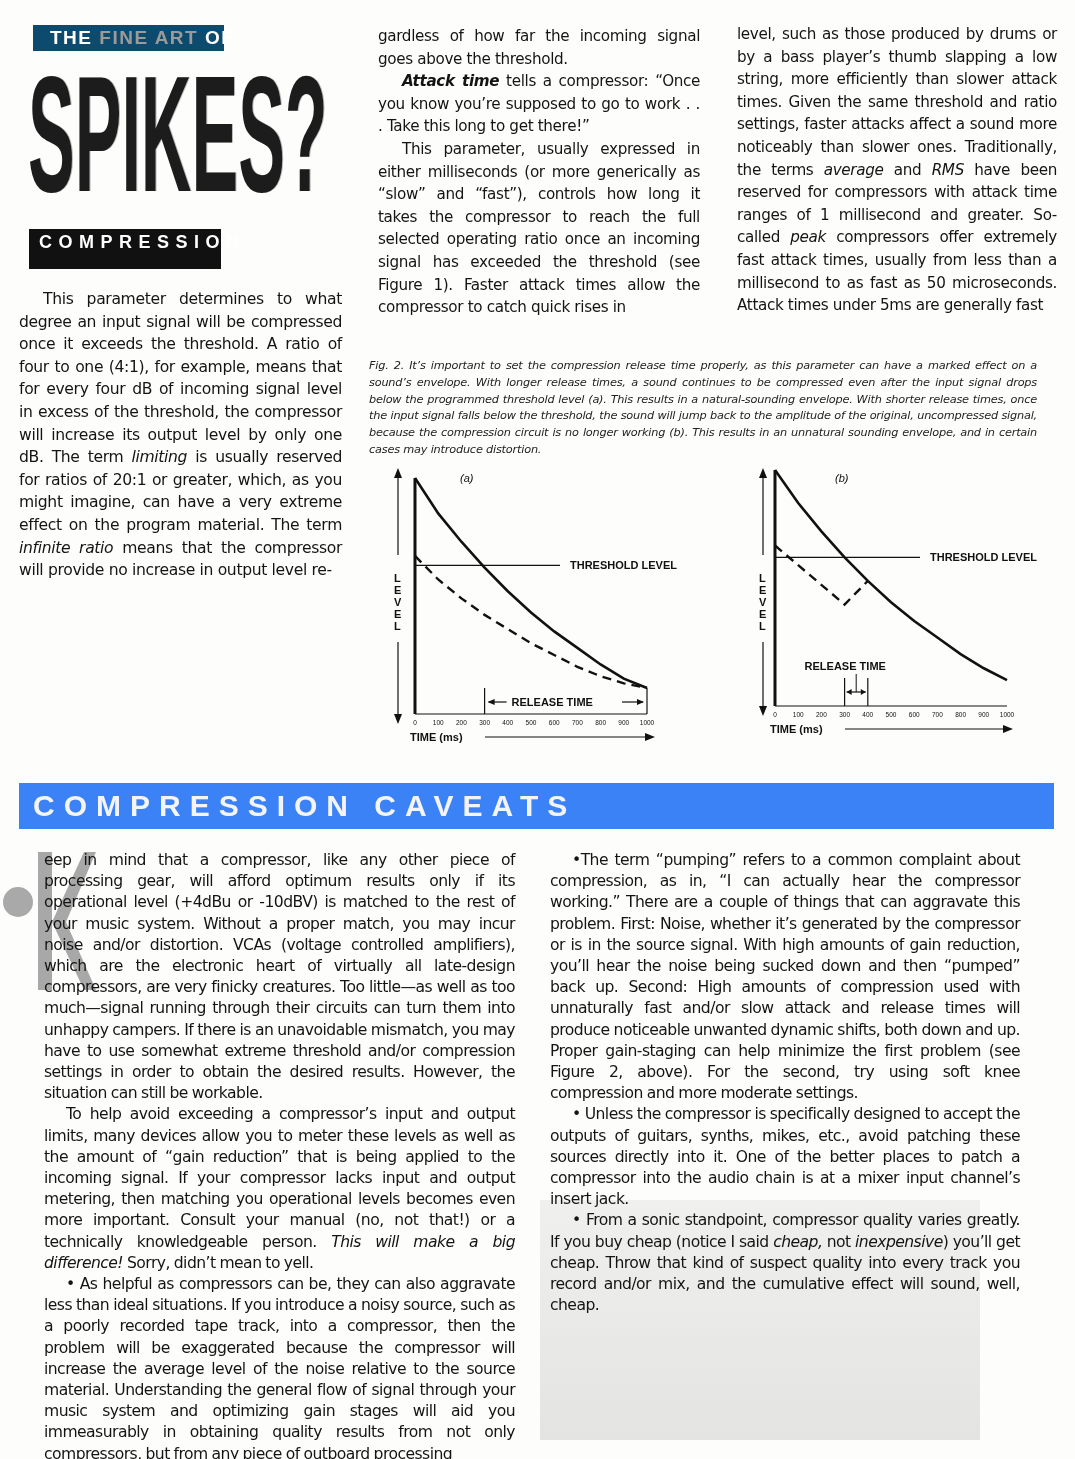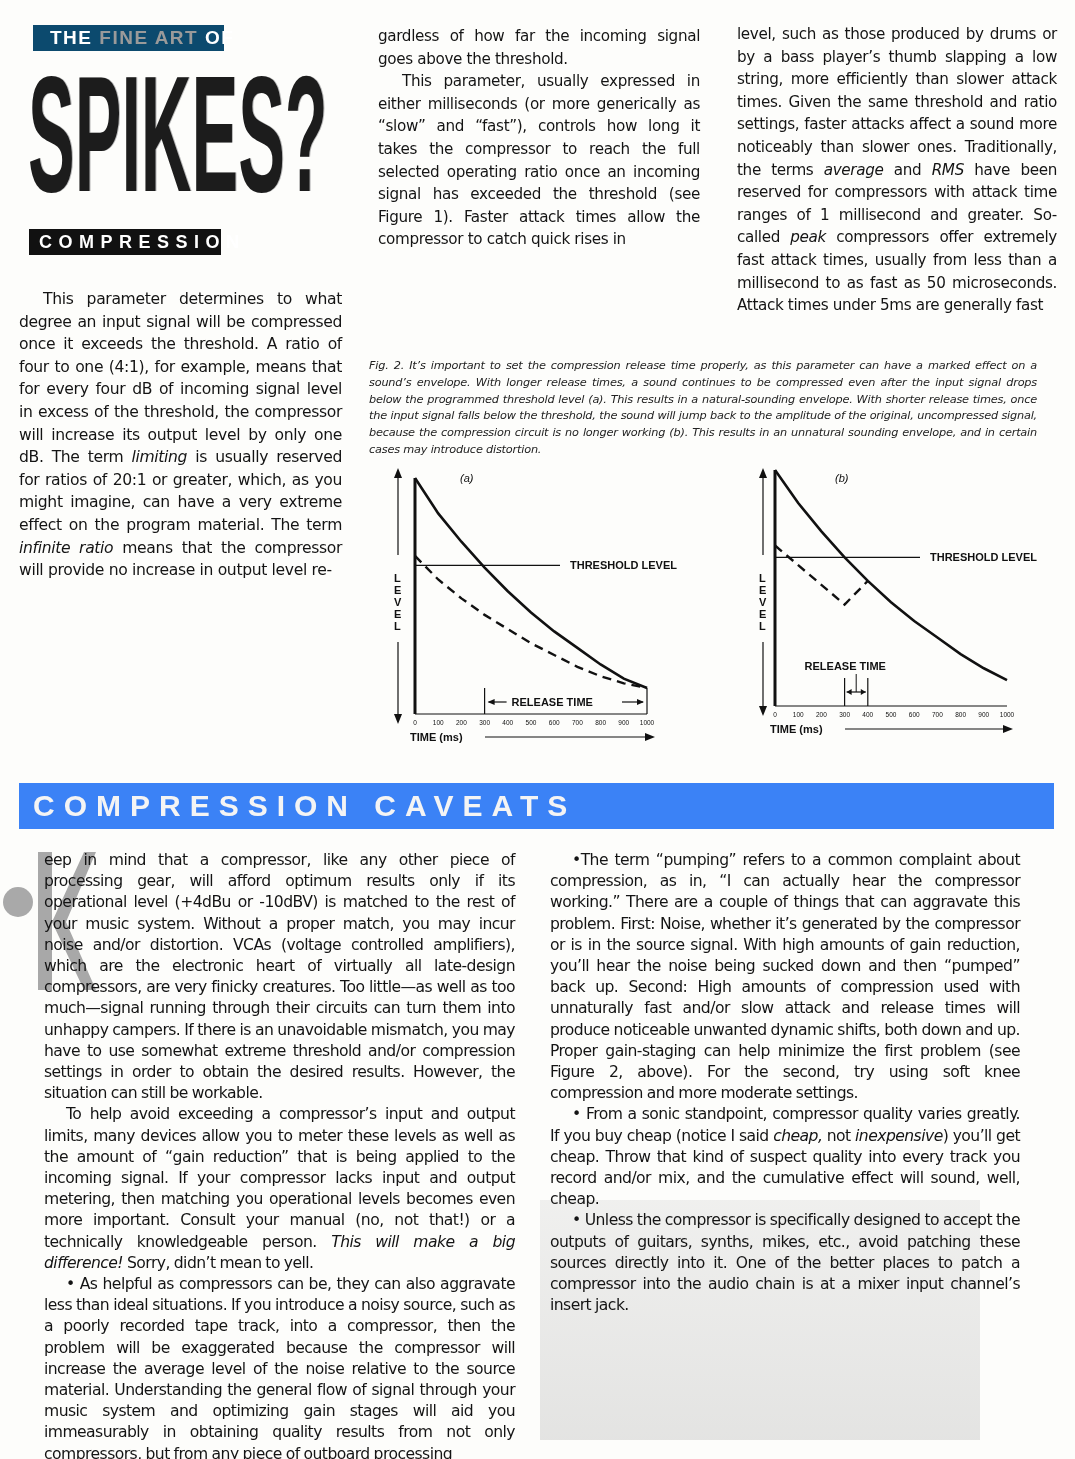--- a/index.html
+++ b/index.html
@@ -17,21 +17,21 @@
   .spikes {
     position: absolute; left: 28px; top: 55px; width: 210px; height: 160px;
     display: flex; justify-content: space-between; align-items: stretch;
   }
   .spikes span {
     font-family: "Liberation Sans", sans-serif; font-weight: bold; color: #1c1c1c;
     font-size: 70px; line-height: 160px; transform: scaleY(2.35); transform-origin: center;
     display: inline-block; text-shadow: 1px 0 0 #bbb;
   }
   .subkicker {
-    position: absolute; left: 29px; top: 229px; width: 192px; height: 26px;
+    position: absolute; left: 29px; top: 229px; width: 192px; height: 40px;
     background: #111; color: #fff; font-family: "Liberation Sans", sans-serif;
     font-weight: bold; font-size: 18px; letter-spacing: 6.5px; line-height: 26px;
     padding-left: 10px; white-space: nowrap;
   }
 
   
   .col {
     position: absolute; font-family: "DejaVu Sans", sans-serif;
     font-size: 15.6px; line-height: 22.6px; text-align: justify; letter-spacing: -0.35px;
   }
@@ -108,20 +108,21 @@
   <span>?</span>
 </div>
 <div class="subkicker">COMPRESSION</div>
 
 <div class="col col1">
   <p class="ind"><span>This parameter determines to what degree an input signal will be compressed once it exceeds the threshold. A ratio of four to one (4:1), for example, means that for every four dB of incoming signal level in excess of the threshold, the compressor will increase its output level by only one dB. The term </span><i>limiting</i><span> is usually reserved for ratios of 20:1 or greater, which, as you might imagine, can have a very extreme effect on the program material. The term </span><i>infinite ratio</i><span> means that the compressor will provide no increase in output level re-</span></p>
 </div>
 
 <div class="col col2">
   <p>gardless of how far the incoming signal goes above the threshold.</p>
+  <p class="ind"><b><i>Attack time</i></b><span> tells a compressor: “Once you know you’re supposed to go to work . . . Take this long to get there!”</span></p>
   <p class="ind">This parameter, usually expressed in either milliseconds (or more generically as “slow” and “fast”), controls how long it takes the compressor to reach the full selected operating ratio once an incoming signal has exceeded the threshold (see Figure 1). Faster attack times allow the compressor to catch quick rises in</p>
 </div>
 
 <div class="col col3">
   <p><span>level, such as those produced by drums or by a bass player’s thumb slapping a low string, more efficiently than slower attack times. Given the same threshold and ratio settings, faster attacks affect a sound more noticeably than slower ones. Traditionally, the terms </span><i>average</i><span> and </span><i>RMS</i><span> have been reserved for compressors with attack time ranges of 1 millisecond and greater. So-called </span><i>peak</i><span> compressors offer extremely fast attack times, usually from less than a millisecond to as fast as 50 microseconds. Attack times under 5ms are generally fast</span></p>
 </div>
 
 <div class="caption">Fig. 2. It’s important to set the compression release time properly, as this parameter can have a marked effect on a sound’s envelope. With longer release times, a sound continues to be compressed even after the input signal drops below the programmed threshold level (a). This results in a natural-sounding envelope. With shorter release times, once the input signal falls below the threshold, the sound will jump back to the amplitude of the original, uncompressed signal, because the compression circuit is no longer working (b).  This results in an unnatural sounding envelope, and in certain cases may introduce distortion.</div>
 
 <div class="figure fig-a">
@@ -219,15 +220,15 @@
 </svg>
 
 <div class="cav cav1">
   <p>eep in mind that a compressor, like any other piece of processing gear, will afford optimum results only if its operational level (+4dBu or -10dBV) is matched to the rest of your music system. Without a proper match, you may incur noise and/or distortion. VCAs (voltage controlled amplifiers), which are the electronic heart of virtually all late-design compressors, are very finicky creatures. Too little—as well as too much—signal running through their circuits can turn them into unhappy campers. If there is an unavoidable mismatch, you may have to use somewhat extreme threshold and/or compression settings in order to obtain the desired results. However, the situation can still be workable.</p>
   <p class="ind"><span>To help avoid exceeding a compressor’s input and output limits, many devices allow you to meter these levels as well as the amount of “gain reduction” that is being applied to the incoming signal. If your compressor lacks input and output metering, then matching you operational levels becomes even more important. Consult your manual (no, not that!) or a technically knowledgeable person. </span><i>This will make a big difference!</i><span> Sorry, didn’t mean to yell.</span></p>
   <p class="ind">• As helpful as compressors can be, they can also aggravate less than ideal situations. If you introduce a noisy source, such as a poorly recorded tape track, into a compressor, then the problem will be exaggerated because the compressor will increase the average level of the noise relative to the source material. Understanding the general flow of signal through your music system and optimizing gain stages will aid you immeasurably in obtaining quality results from not only compressors, but from any piece of outboard processing</p>
 </div>
 
 <div class="cav cav2">
   <p class="ind">•The term “pumping” refers to a common complaint about compression, as in, “I can actually hear the compressor working.” There are a couple of things that can aggravate this problem. First: Noise, whether it’s generated by the compressor or is in the source signal. With high amounts of gain reduction, you’ll hear the noise being sucked down and then “pumped” back up. Second: High amounts of compression used with unnaturally fast and/or slow attack and release times will produce noticeable unwanted dynamic shifts, both down and up. Proper gain-staging can help minimize the first problem (see Figure 2, above). For the second, try using soft knee compression and more moderate settings.</p>
+  <p class="ind">• Unless the compressor is specifically designed to accept the outputs of guitars, synths, mikes, etc., avoid patching these sources directly into it. One of the better places to patch a compressor into the audio chain is at a mixer input channel’s insert jack.</p>
   <p class="ind"><span>• From a sonic standpoint, compressor quality varies greatly. If you buy cheap (notice I said </span><i>cheap,</i><span> not </span><i>inexpensive</i><span>) you’ll get cheap. Throw that kind of suspect quality into every track you record and/or mix, and the cumulative effect will sound, well, cheap.</span></p>
-  <p class="ind">• Unless the compressor is specifically designed to accept the outputs of guitars, synths, mikes, etc., avoid patching these sources directly into it. One of the better places to patch a compressor into the audio chain is at a mixer input channel’s insert jack.</p>
 </div>
 
 </body></html>

